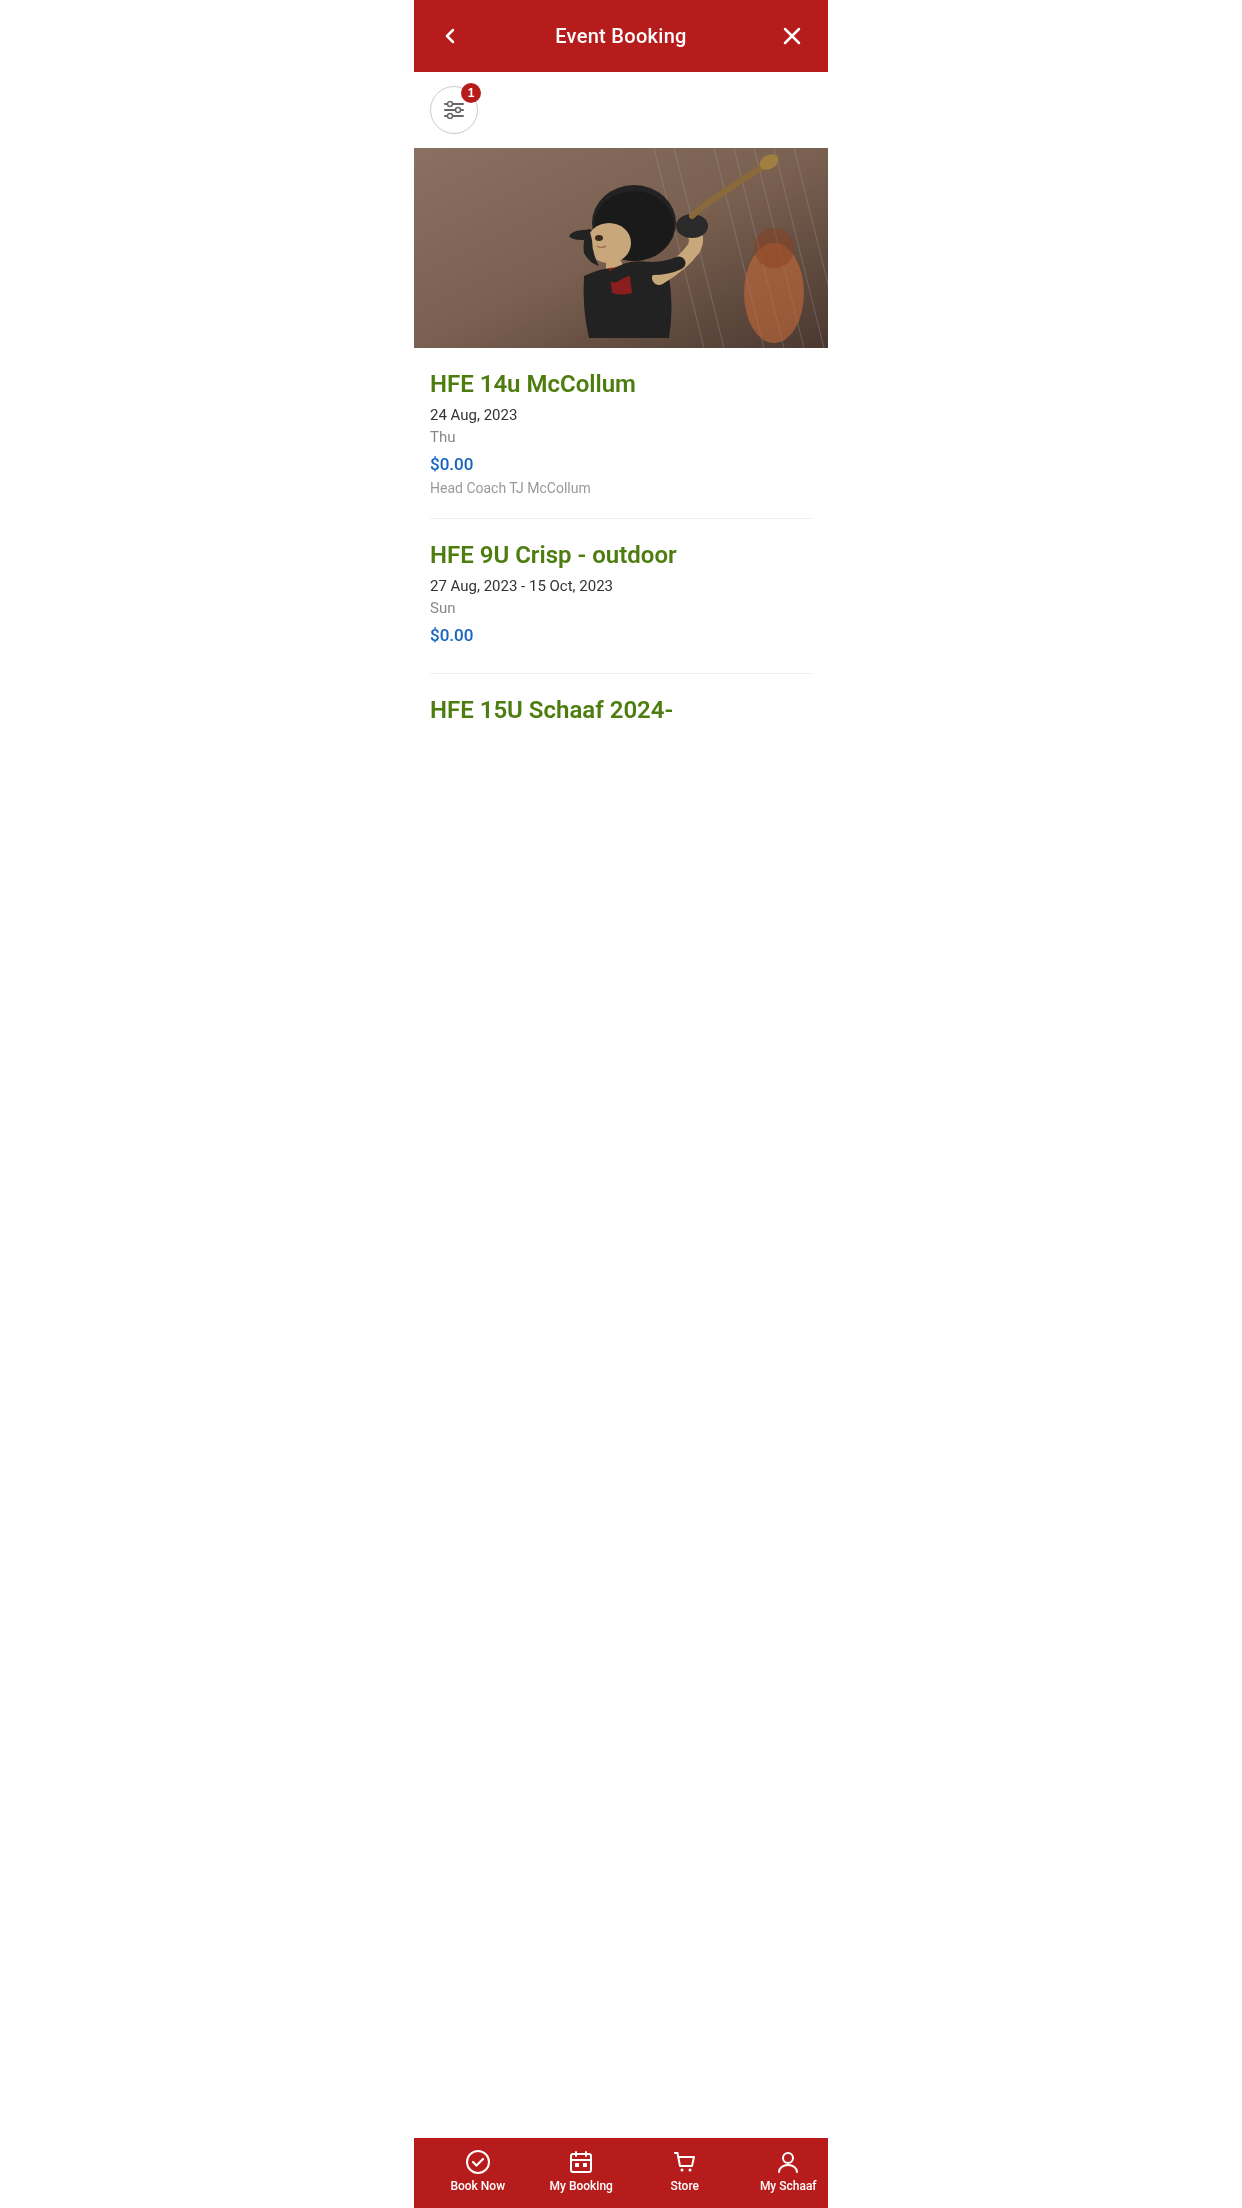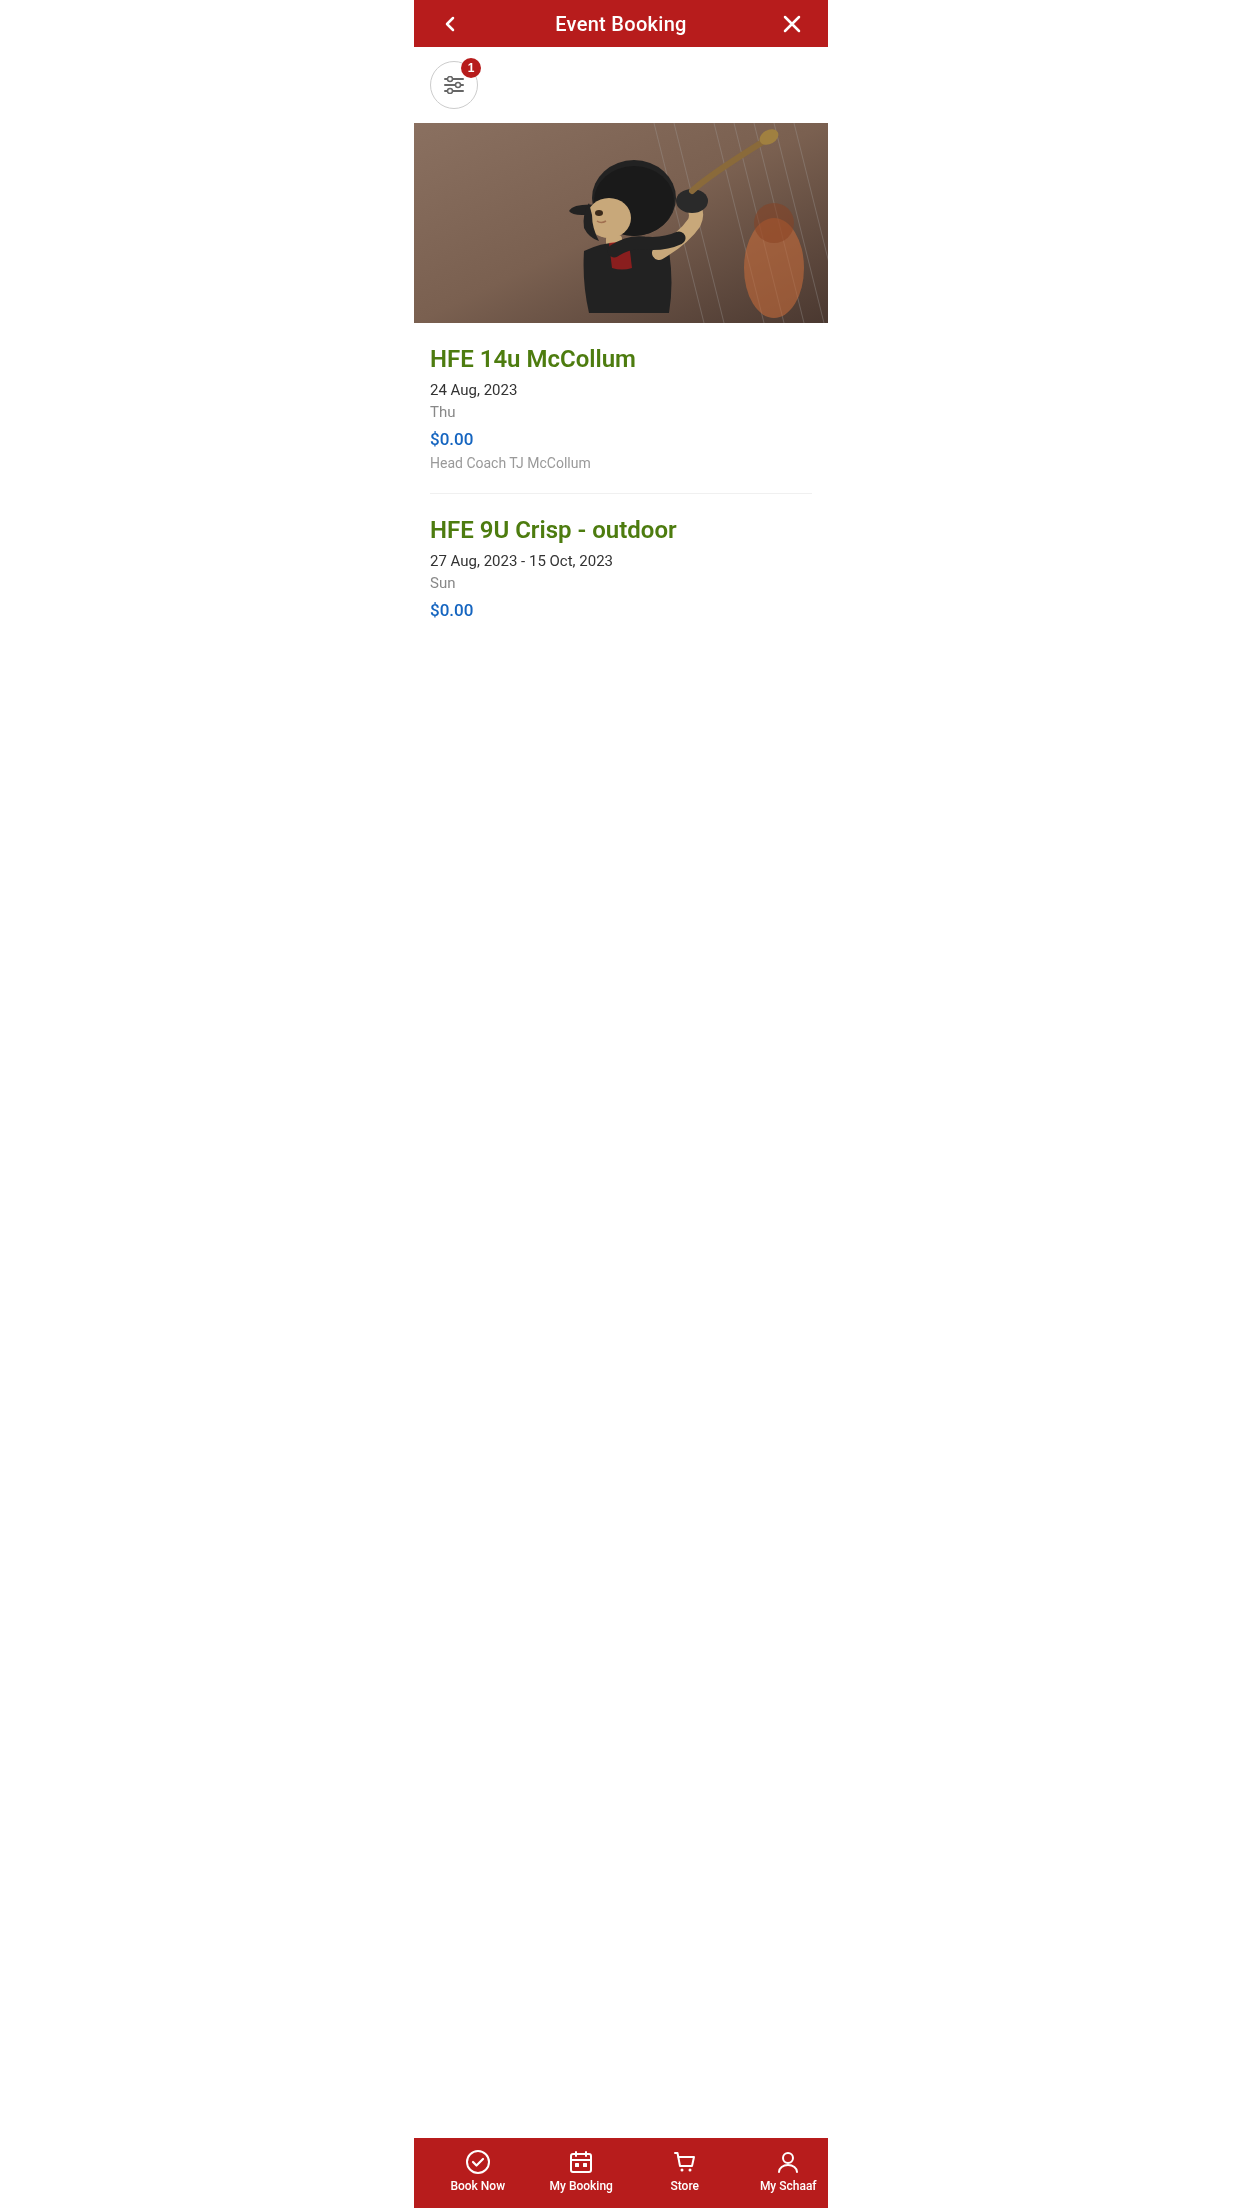--- a/index.html
+++ b/index.html
@@ -14,21 +14,21 @@
       overflow-x: hidden;
     }
 
     
     .header {
       background: #b71c1c;
       display: flex;
       align-items: center;
       justify-content: space-between;
       padding: 14px 20px;
-      height: 47px;
+      height: 72px;
     }
     .header-title {
       color: #fff;
       font-size: 20px;
       font-weight: 500;
       letter-spacing: 0.3px;
     }
     .header-btn {
       background: none;
       border: none;
@@ -295,20 +295,23 @@
       <div class="event-coach">Head Coach TJ McCollum</div>
     </div>
 
     <div class="event-item">
       <div class="event-name">HFE 9U Crisp - outdoor</div>
       <div class="event-date">27 Aug, 2023 - 15 Oct, 2023</div>
       <div class="event-day">Sun</div>
       <div class="event-price">$0.00</div>
     </div>
 
+    <div class="event-item">
+      <div class="event-name">HFE 15U Schaaf 2024-</div>
+    </div>
   </div>
 
 </div>
 
 <nav class="bottom-nav">
   <div class="nav-item">
     <span class="nav-icon">
       <svg width="26" height="26" viewBox="0 0 26 26" fill="none">
         <circle cx="13" cy="13" r="11" stroke="white" stroke-width="2"></circle>
         <path d="M8 13L11.5 16.5L18 10" stroke="white" stroke-width="2.2" stroke-linecap="round" stroke-linejoin="round"></path>

